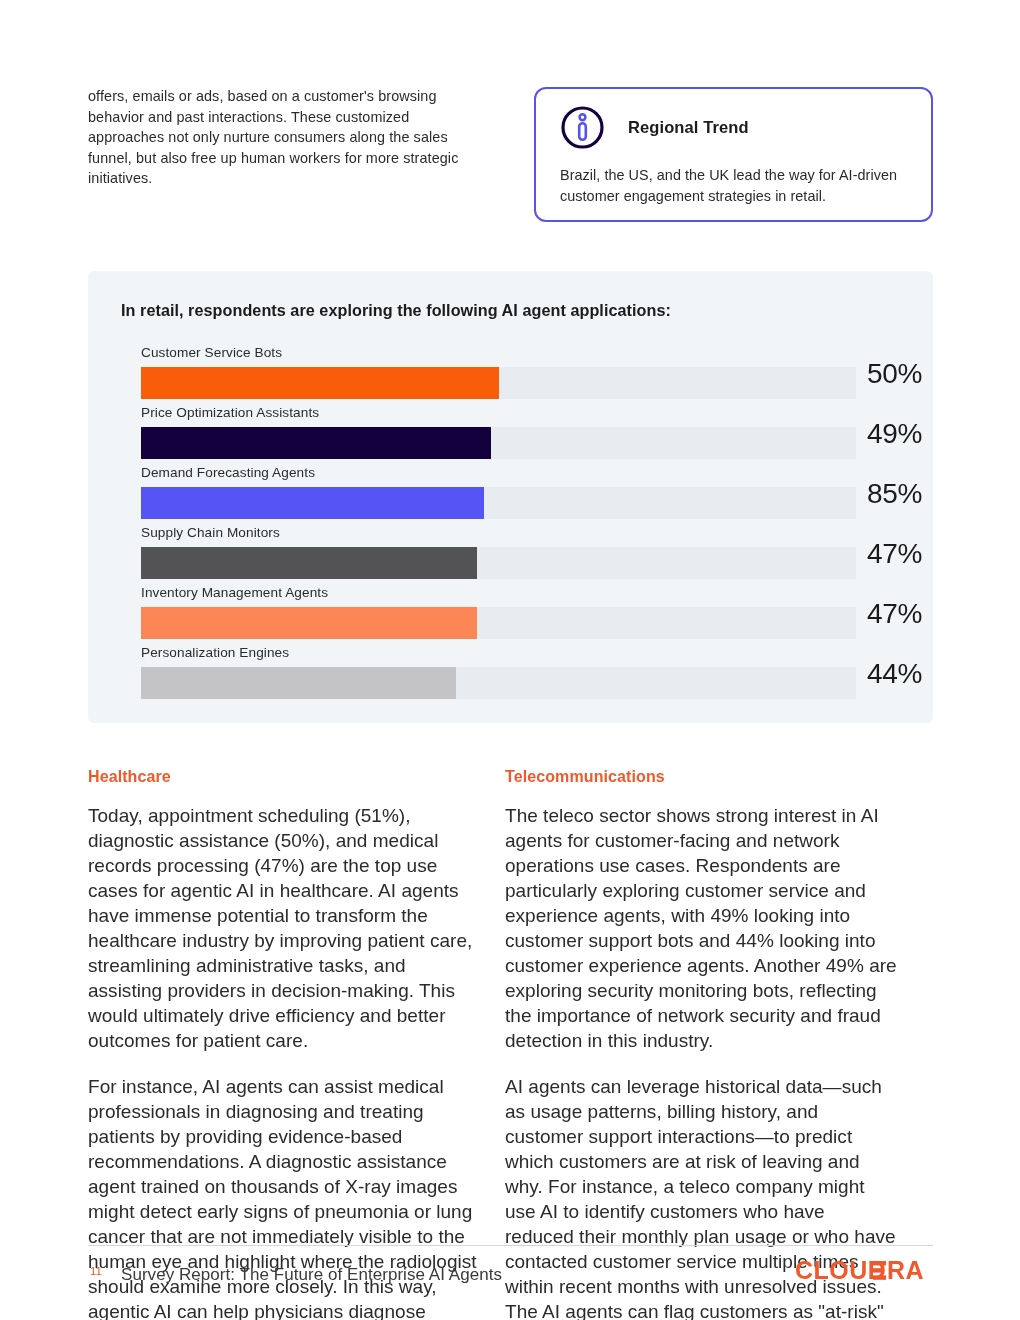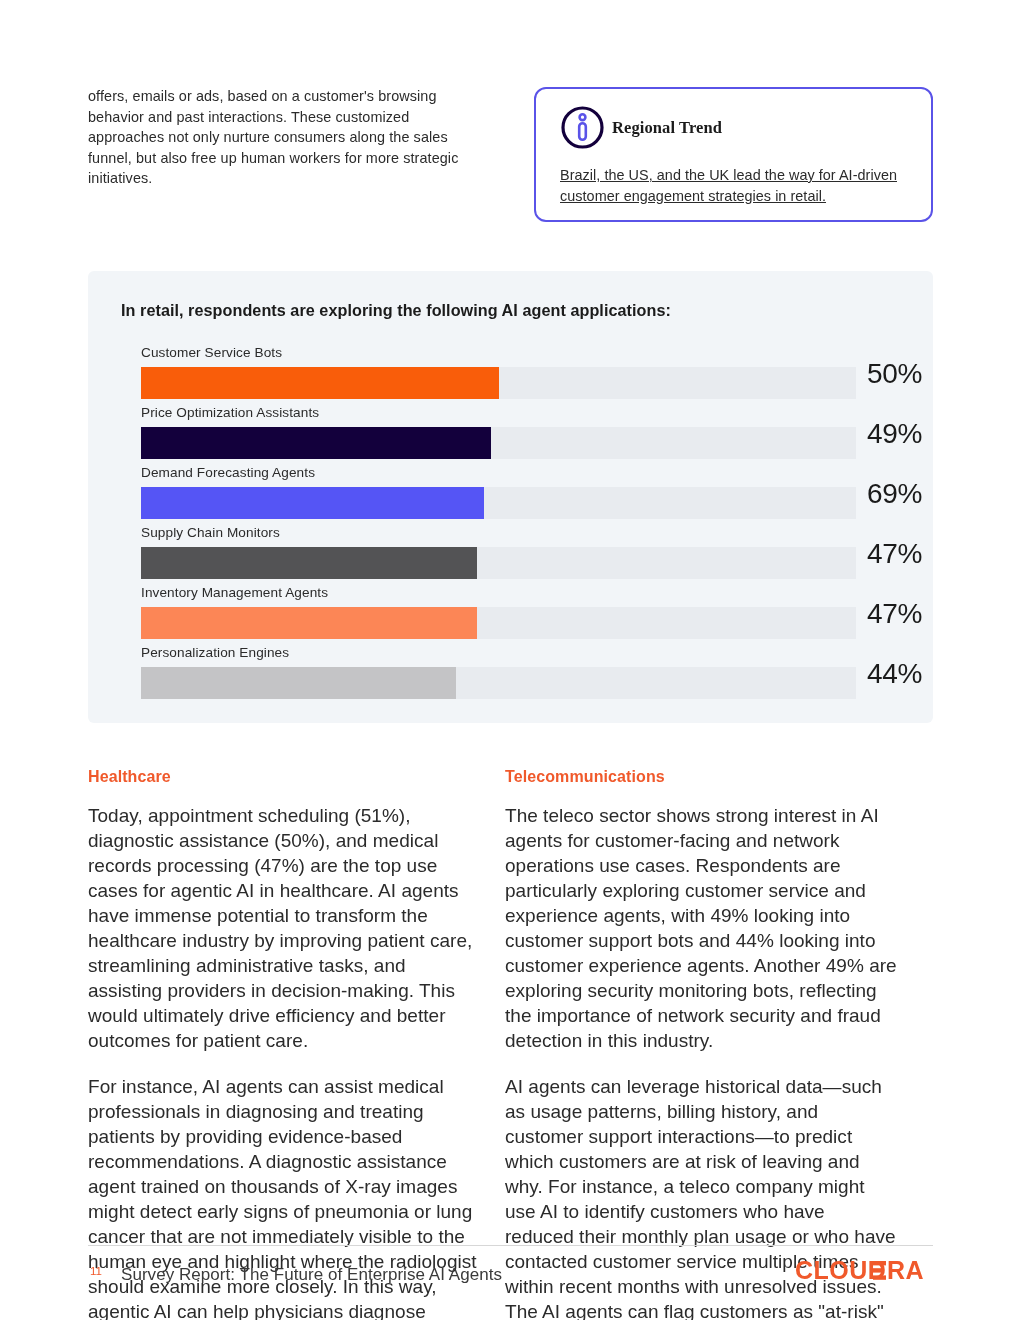--- a/index.html
+++ b/index.html
@@ -52,22 +52,21 @@
     border-radius: 12px;
     box-sizing: border-box;
     background: #ffffff;
   }
   .callout-head {
     position: absolute;
     left: 24px;
     top: 16px;
     display: flex;
     align-items: center;
-    gap: 7px;
-    font-family: Liberation Serif, serif;
+    gap: 23px;
   }
   .info-icon {
     width: 45px;
     height: 45px;
     display: block;
   }
   .callout-title {
     font-size: 16.5px;
     font-weight: bold;
     color: #1b1b1b;
@@ -75,21 +74,20 @@
   }
   .callout-body {
     position: absolute;
     left: 24px;
     top: 76px;
     width: 360px;
     font-size: 14.4px;
     line-height: 21px;
     color: #2b2b2b;
     letter-spacing: 0.05px;
-    text-decoration: underline;
   }
 
   
   .chart-panel {
     position: absolute;
     left: 88px;
     top: 271px;
     width: 845px;
     height: 452px;
     background: #f2f5f8;
@@ -256,21 +254,21 @@
           <div class="bar-track">
             <div class="bar-fill" style="width: 350.35px; background: rgb(19, 0, 60);"></div>
           </div>
           <div class="bar-value">49%</div>
         </div>
         <div class="bar-row">
           <div class="bar-label">Demand Forecasting Agents</div>
           <div class="bar-track">
             <div class="bar-fill" style="width: 343.2px; background: rgb(85, 85, 245);"></div>
           </div>
-          <div class="bar-value">69%</div>
+          <div class="bar-value">85%</div>
         </div>
         <div class="bar-row">
           <div class="bar-label">Supply Chain Monitors</div>
           <div class="bar-track">
             <div class="bar-fill" style="width: 336.05px; background: rgb(83, 83, 85);"></div>
           </div>
           <div class="bar-value">47%</div>
         </div>
         <div class="bar-row">
           <div class="bar-label">Inventory Management Agents</div>

